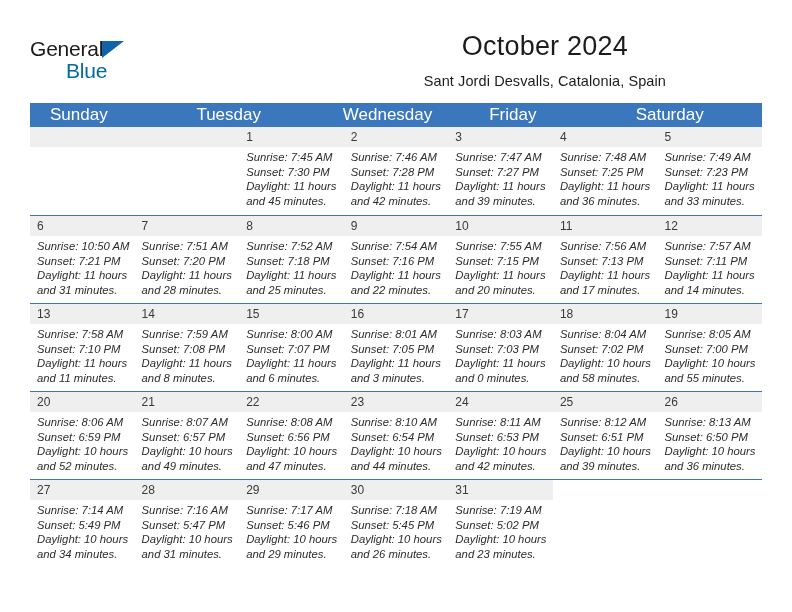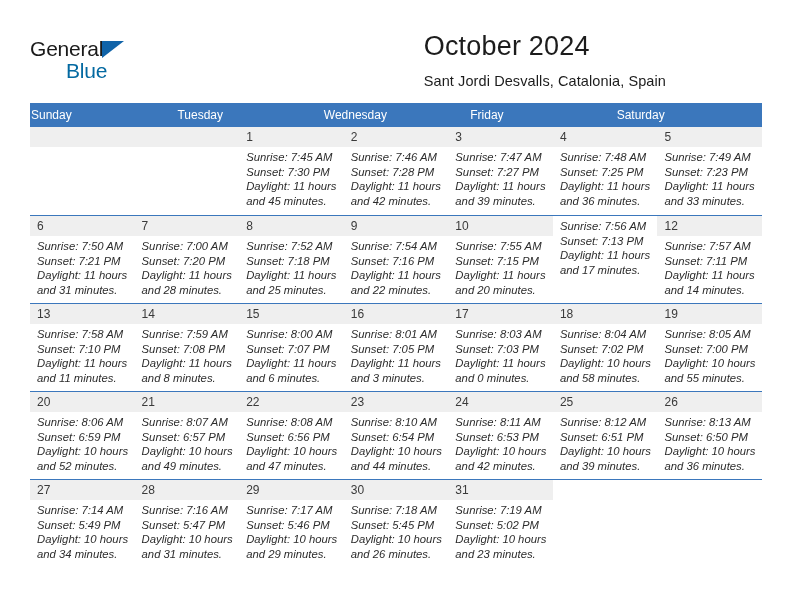--- a/index.html
+++ b/index.html
@@ -60,21 +60,21 @@
   .brand-row2 {
     margin-top: 1px;
     padding-left: 36px;
     font-size: 21px;
     color: #0369a1;
     line-height: 21px;
     letter-spacing: -0.2px;
   }
 
   .titles {
-    text-align: left;
+    text-align: center;
   }
   .cal-title {
     font-size: 27px;
     color: #1c1c1c;
     line-height: 32px;
     font-weight: normal;
     margin: 0;
     letter-spacing: 0.2px;
   }
   .cal-sub {
@@ -92,23 +92,23 @@
     top: 103px;
     width: 732px;
   }
 
   .dow-row {
     display: flex;
     background: #3b77bc;
   }
   .dow {
     flex: 1 1 0;
-    font-size: 12px;
+    font-size: 17px;
     color: #ffffff;
-    padding: 5px 0 5px 1px;
+    padding: 5px 0 5px 20px;
     box-sizing: border-box;
     line-height: 14px;
   }
 
   .week {
     display: flex;
     border-top: 1.5px solid #3b77bc;
     height: 88px;
     box-sizing: border-box;
   }
@@ -235,30 +235,30 @@
               <div>Sunset: 7:23 PM</div>
               <div>Daylight: 11 hours</div>
               <div>and 33 minutes.</div>
             </div>
           </div>
         </div>
         <div class="week">
           <div class="day ">
             <div class="daynum">6</div>
             <div class="lines">
-              <div>Sunrise: 7:50 AM</div>
+              <div>Sunrise: 10:50 AM</div>
               <div>Sunset: 7:21 PM</div>
               <div>Daylight: 11 hours</div>
               <div>and 31 minutes.</div>
             </div>
           </div>
           <div class="day ">
             <div class="daynum">7</div>
             <div class="lines">
-              <div>Sunrise: 7:00 AM</div>
+              <div>Sunrise: 7:51 AM</div>
               <div>Sunset: 7:20 PM</div>
               <div>Daylight: 11 hours</div>
               <div>and 28 minutes.</div>
             </div>
           </div>
           <div class="day ">
             <div class="daynum">8</div>
             <div class="lines">
               <div>Sunrise: 7:52 AM</div>
               <div>Sunset: 7:18 PM</div>
@@ -278,20 +278,21 @@
           <div class="day ">
             <div class="daynum">10</div>
             <div class="lines">
               <div>Sunrise: 7:55 AM</div>
               <div>Sunset: 7:15 PM</div>
               <div>Daylight: 11 hours</div>
               <div>and 20 minutes.</div>
             </div>
           </div>
           <div class="day ">
+            <div class="daynum">11</div>
             <div class="lines">
               <div>Sunrise: 7:56 AM</div>
               <div>Sunset: 7:13 PM</div>
               <div>Daylight: 11 hours</div>
               <div>and 17 minutes.</div>
             </div>
           </div>
           <div class="day ">
             <div class="daynum">12</div>
             <div class="lines">

